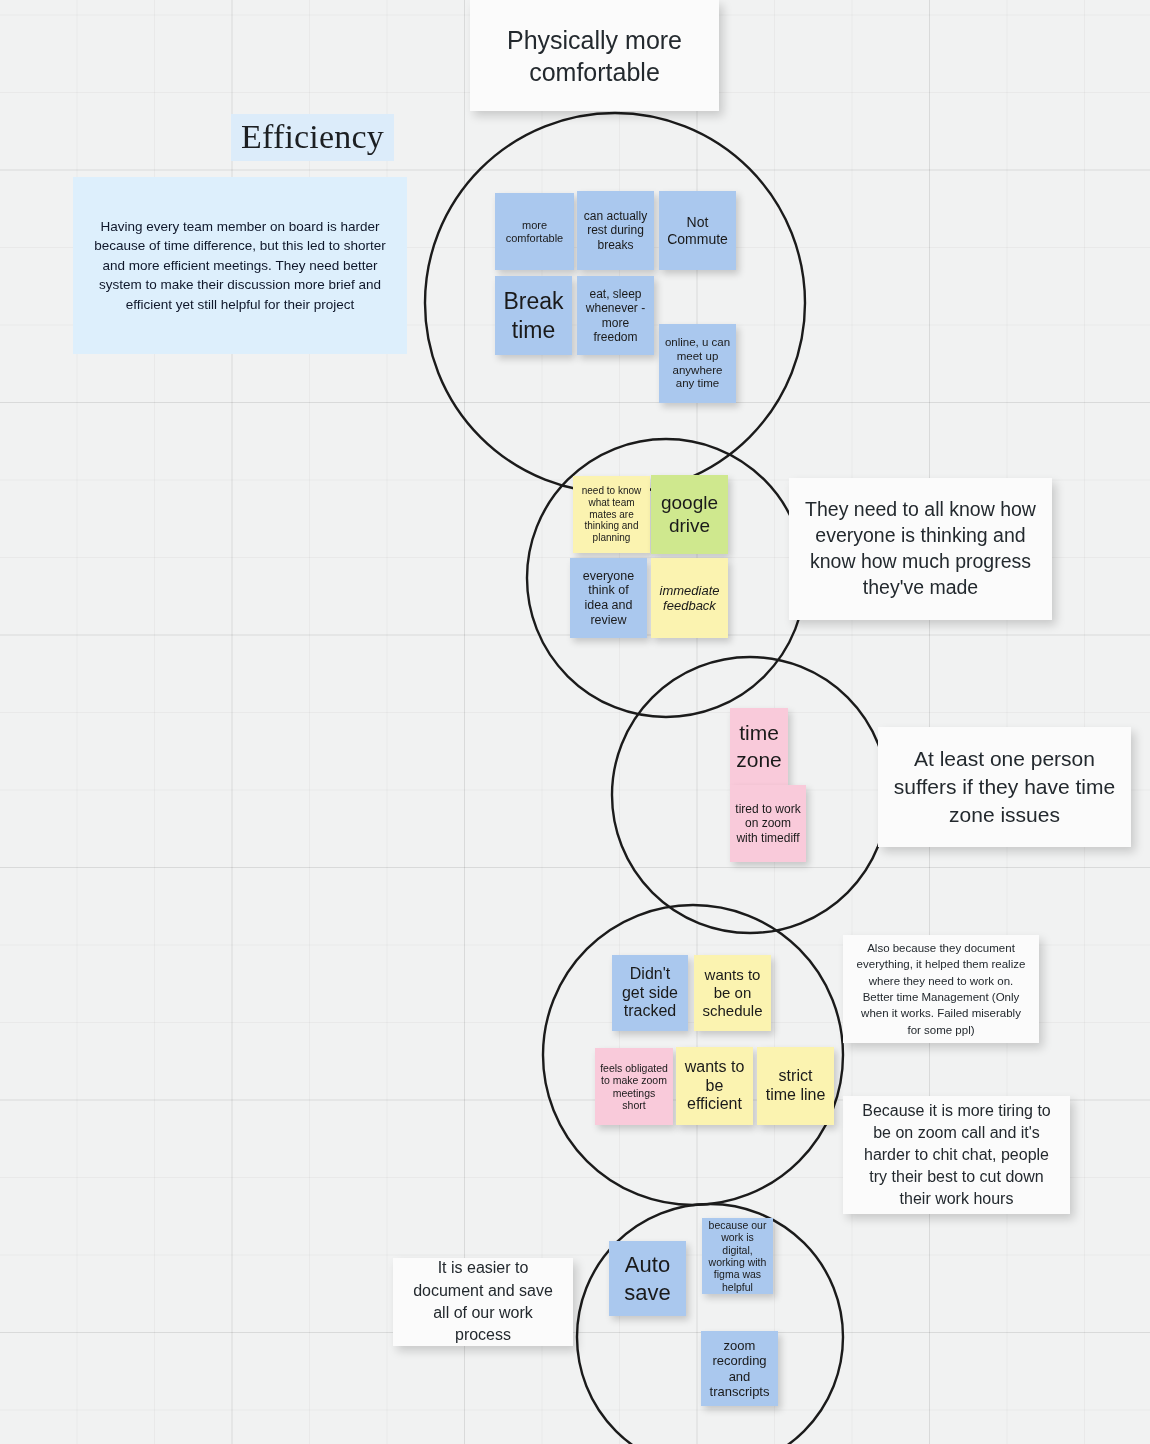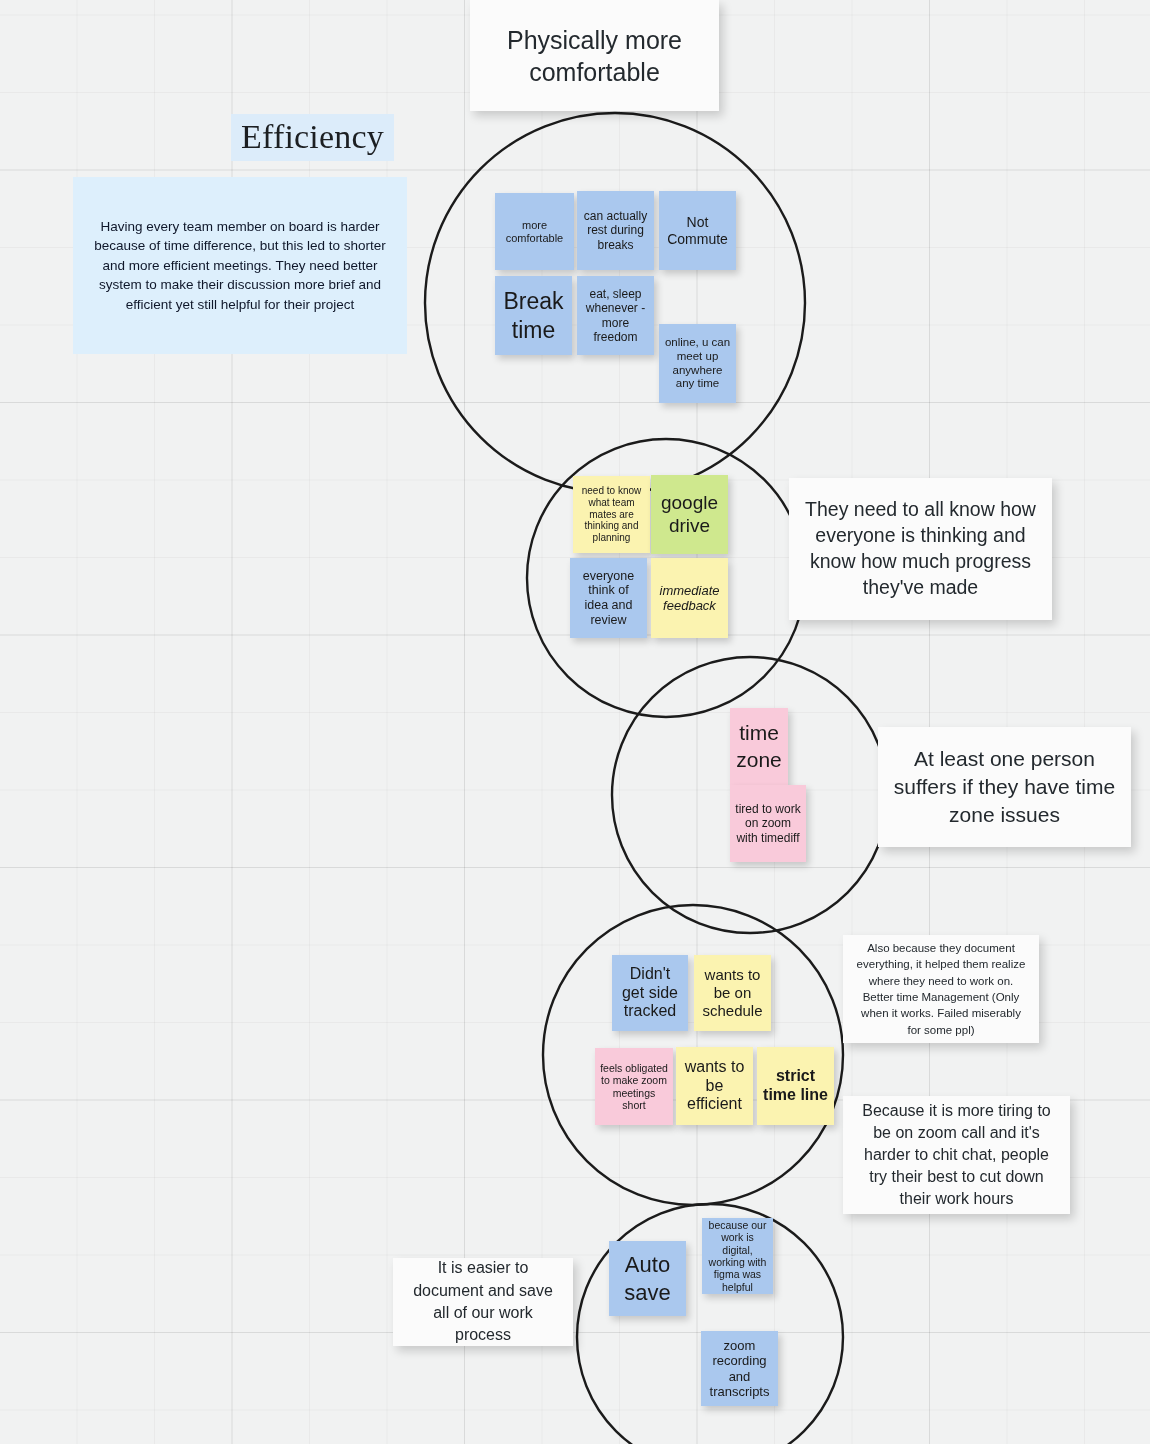--- a/index.html
+++ b/index.html
@@ -148,21 +148,21 @@
   <div class="sticky pink" style="left:730px; top:785px; width:76px; height:77px; font-size:12px;">tired to work on zoom with timediff</div>
 
   <div class="sticky blue" style="left:612px; top:955px; width:76px; height:76px; font-size:16px;">Didn't get side tracked</div>
 
   <div class="sticky yellow" style="left:694px; top:955px; width:77px; height:76px; font-size:15px;">wants to be on schedule</div>
 
   <div class="sticky pink" style="left:595px; top:1048px; width:78px; height:77px; font-size:10.5px;">feels obligated to make zoom meetings short</div>
 
   <div class="sticky yellow" style="left:676px; top:1047px; width:77px; height:78px; font-size:16px;">wants to be efficient</div>
 
-  <div class="sticky yellow" style="left:757px; top:1047px; width:77px; height:78px; font-size:16px;font-weight:bold;">strict time line</div>
+  <div class="sticky yellow" style="left:757px; top:1047px; width:77px; height:78px; font-size:16px;">strict time line</div>
 
   <div class="sticky blue" style="left:609px; top:1241px; width:77px; height:75px; font-size:22px; line-height:1.25;">Auto save</div>
 
   <div class="sticky blue" style="left:702px; top:1218px; width:71px; height:76px; font-size:10.5px;">because our work is digital, working with figma was helpful</div>
 
   <div class="sticky blue" style="left:701px; top:1331px; width:77px; height:75px; font-size:13px;">zoom recording and transcripts</div>
 
 </div>
 
 </body></html>

